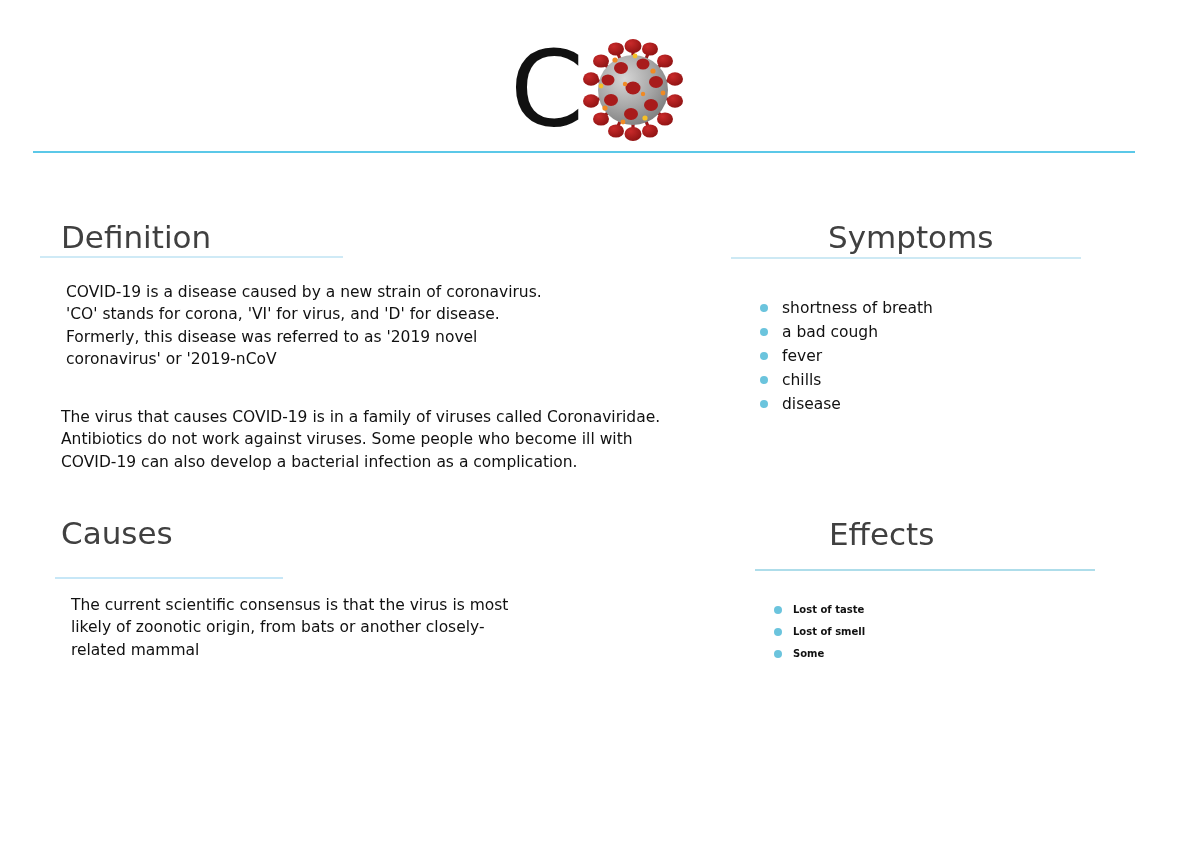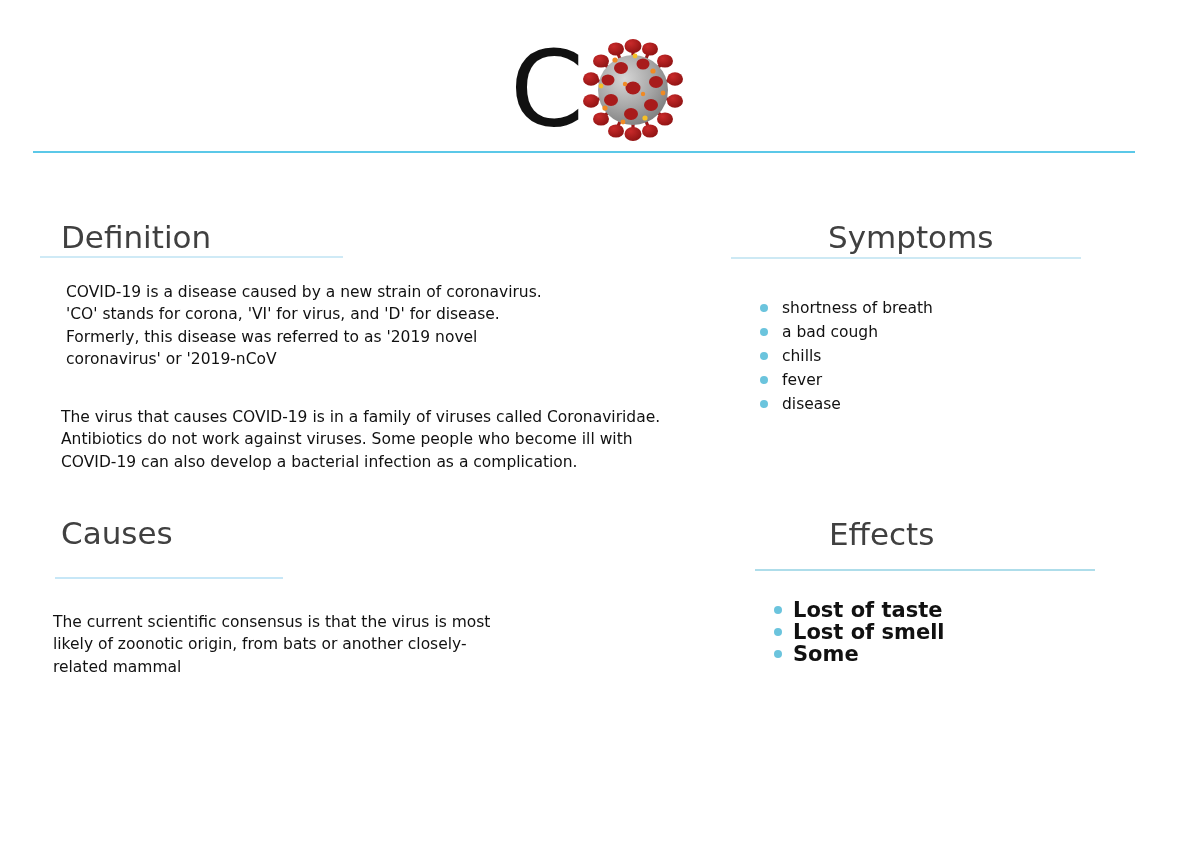--- a/index.html
+++ b/index.html
@@ -92,21 +92,21 @@
     position: absolute;
     font-family: "DejaVu Sans", sans-serif;
     font-size: 15.5px;
     font-weight: 400;
     line-height: 22.4px;
     color: #111111;
     white-space: pre-line;
   }
   #p-def-1 { left: 66px; top: 281px; width: 620px; }
   #p-def-2 { left: 61px; top: 406px; width: 640px; }
-  #p-causes { left: 53px; top: 594px; width: 520px; margin-top: 17px; }
+  #p-causes { left: 71px; top: 594px; width: 520px; }
 
   
   .bullet-list {
     position: absolute;
     margin: 15px;
     padding: 0;
     list-style: none;
   }
   .bullet-list li {
     position: relative;
@@ -128,21 +128,21 @@
     line-height: 24px;
     padding-left: 22px;
   }
   #list-symptoms li .dot {
     width: 8px; height: 8px;
     left: 0; top: 8px;
   }
 
   #list-effects { left: 759px; top: 584px; }
   #list-effects li {
-    font-size: 21px;
+    font-size: 10px;
     font-weight: 600;
     height: 22px;
     line-height: 22px;
     padding-left: 19px;
   }
   #list-effects li .dot {
     width: 8px; height: 8px;
     left: 0; top: 7px;
   }
 </style>
@@ -239,22 +239,22 @@
 coronavirus' or '2019-nCoV</div>
 <div class="para" id="p-def-2">The virus that causes COVID-19 is in a family of viruses called Coronaviridae.
 Antibiotics do not work against viruses. Some people who become ill with
 COVID-19 can also develop a bacterial infection as a complication.</div>
 
 <div class="heading" id="h-symptoms">Symptoms</div>
 <div class="rule" id="r-symptoms"></div>
 <ul class="bullet-list" id="list-symptoms">
   <li><span class="dot"></span><span>shortness of breath</span></li>
   <li><span class="dot"></span><span>a bad cough</span></li>
+  <li><span class="dot"></span><span>fever</span></li>
   <li><span class="dot"></span><span>chills</span></li>
-  <li><span class="dot"></span><span>fever</span></li>
   <li><span class="dot"></span><span>disease</span></li>
 </ul>
 
 <div class="heading" id="h-causes">Causes</div>
 <div class="rule" id="r-causes"></div>
 <div class="para" id="p-causes">The current scientific consensus is that the virus is most
 likely of zoonotic origin, from bats or another closely-
 related mammal</div>
 
 <div class="heading" id="h-effects">Effects</div>

